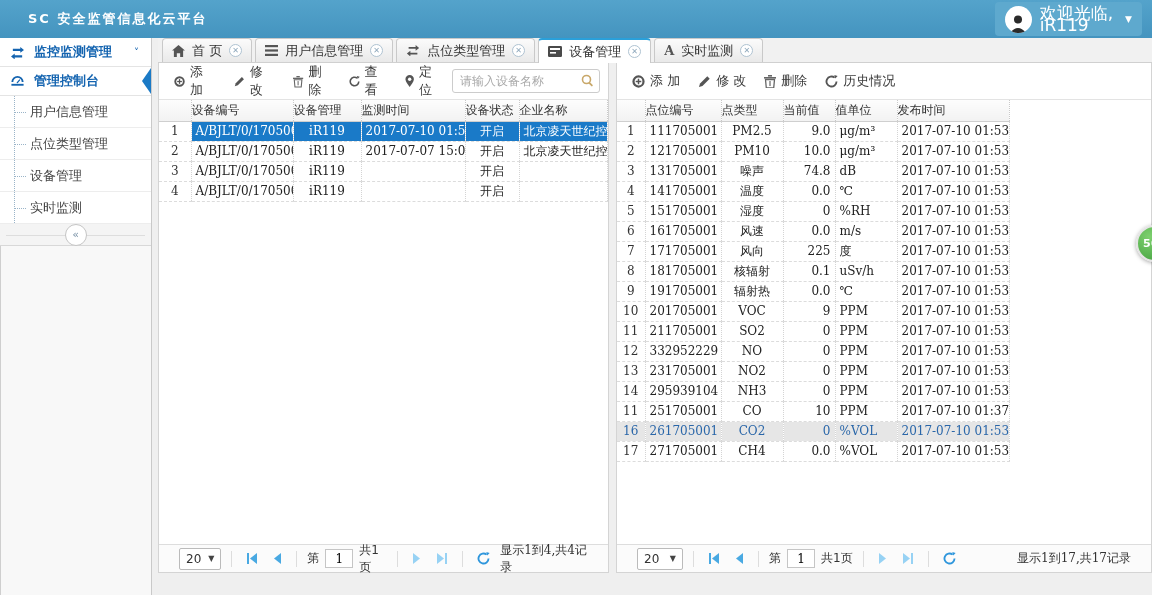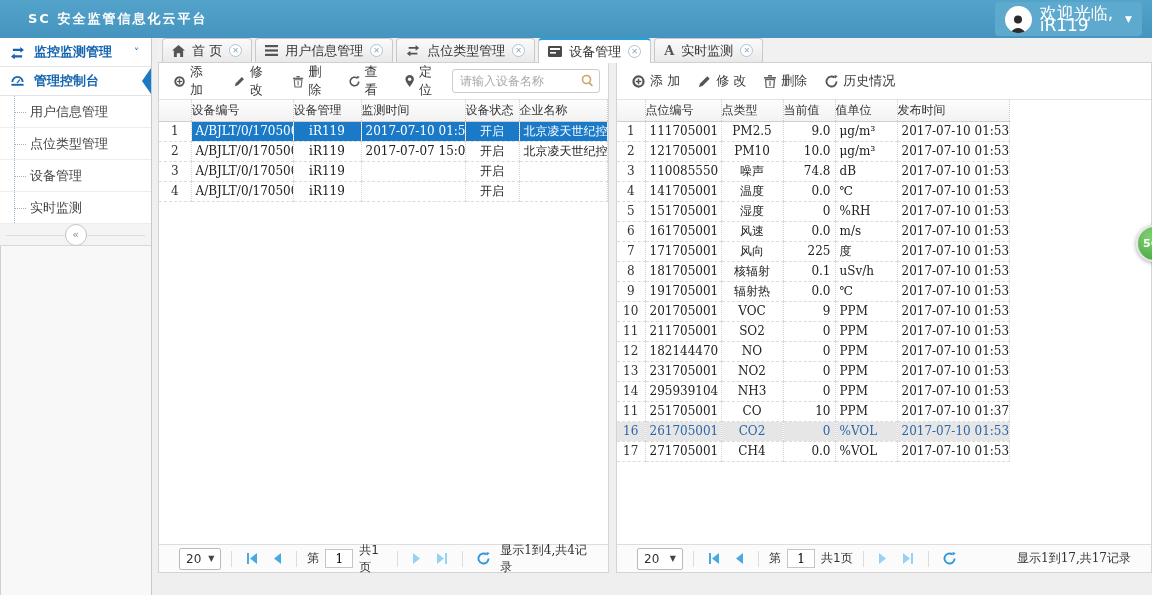--- a/index.html
+++ b/index.html
@@ -416,21 +416,21 @@
                   <td class="num">2</td>
                   <td>121705001</td>
                   <td>PM10</td>
                   <td>10.0</td>
                   <td>μg/m³</td>
                   <td>2017-07-10 01:53:21</td>
                 </tr>
 
                 <tr>
                   <td class="num">3</td>
-                  <td>110085550</td>
+                  <td>131705001</td>
                   <td>噪声</td>
                   <td>74.8</td>
                   <td>dB</td>
                   <td>2017-07-10 01:53:22</td>
                 </tr>
 
                 <tr>
                   <td class="num">4</td>
                   <td>141705001</td>
                   <td>温度</td>
@@ -497,21 +497,21 @@
                   <td class="num">11</td>
                   <td>211705001</td>
                   <td>SO2</td>
                   <td>0</td>
                   <td>PPM</td>
                   <td>2017-07-10 01:53:22</td>
                 </tr>
 
                 <tr>
                   <td class="num">12</td>
-                  <td>182144470</td>
+                  <td>332952229</td>
                   <td>NO</td>
                   <td>0</td>
                   <td>PPM</td>
                   <td>2017-07-10 01:53:21</td>
                 </tr>
 
                 <tr>
                   <td class="num">13</td>
                   <td>231705001</td>
                   <td>NO2</td>

